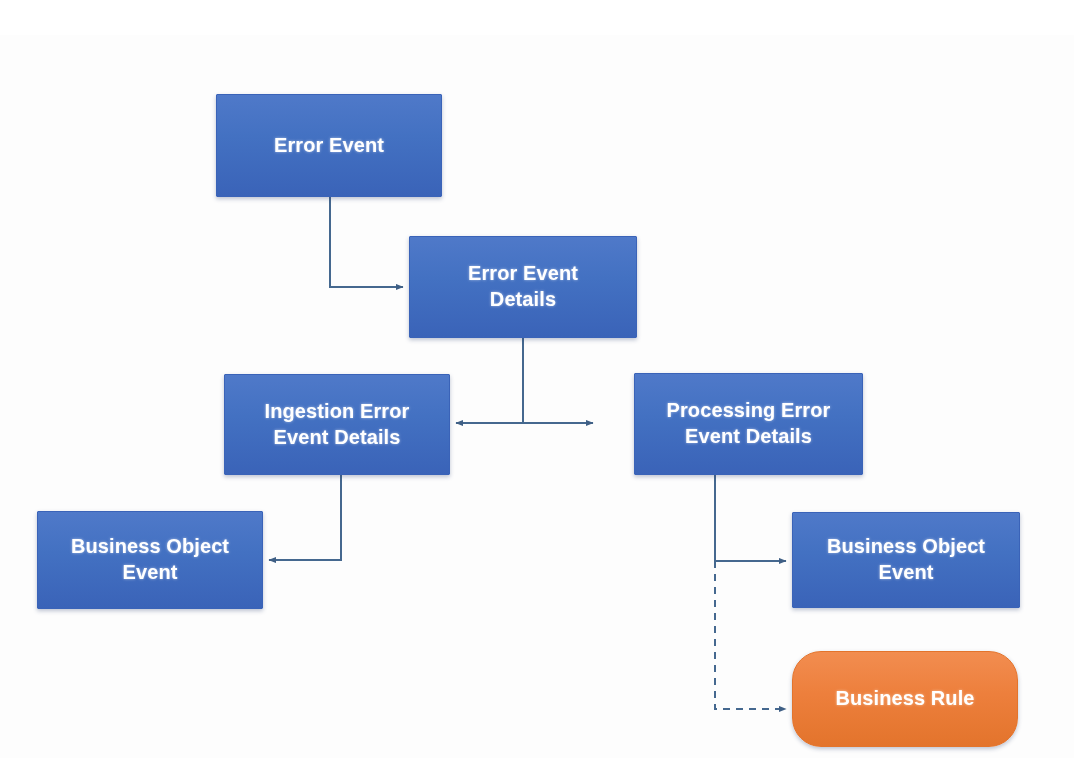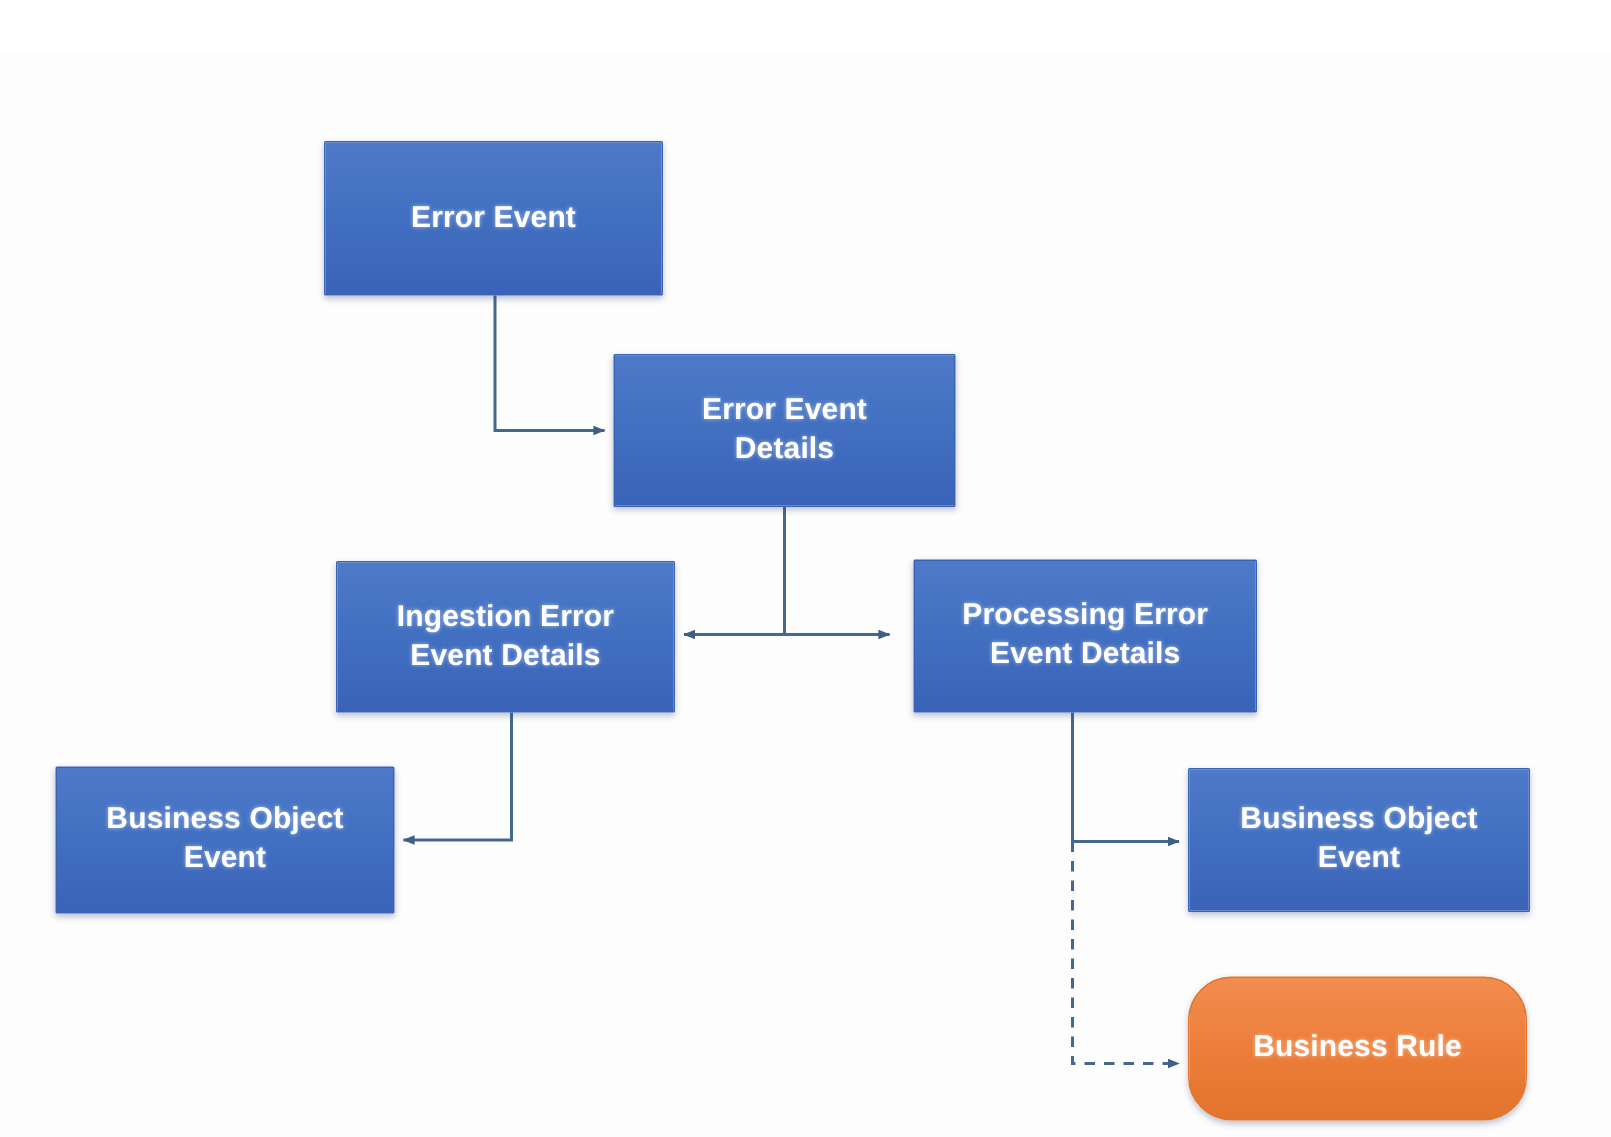--- a/index.html
+++ b/index.html
@@ -83,21 +83,21 @@
         <span class="node-label">Error Event</span>
       </div>
       <div class="node node-blue" style="left: 409px; top: 201px; width: 228px; height: 102px;">
         <span class="node-label">Error Event
 Details</span>
       </div>
       <div class="node node-blue" style="left: 224px; top: 339px; width: 226px; height: 101px;">
         <span class="node-label">Ingestion Error
 Event Details</span>
       </div>
-      <div class="node node-blue" style="left: 609px; top: 338px; width: 229px; height: 102px;">
+      <div class="node node-blue" style="left: 634px; top: 338px; width: 229px; height: 102px;">
         <span class="node-label">Processing Error
 Event Details</span>
       </div>
       <div class="node node-blue" style="left: 37px; top: 476px; width: 226px; height: 98px;">
         <span class="node-label">Business Object
 Event</span>
       </div>
       <div class="node node-blue" style="left: 792px; top: 477px; width: 228px; height: 96px;">
         <span class="node-label">Business Object
 Event</span>

